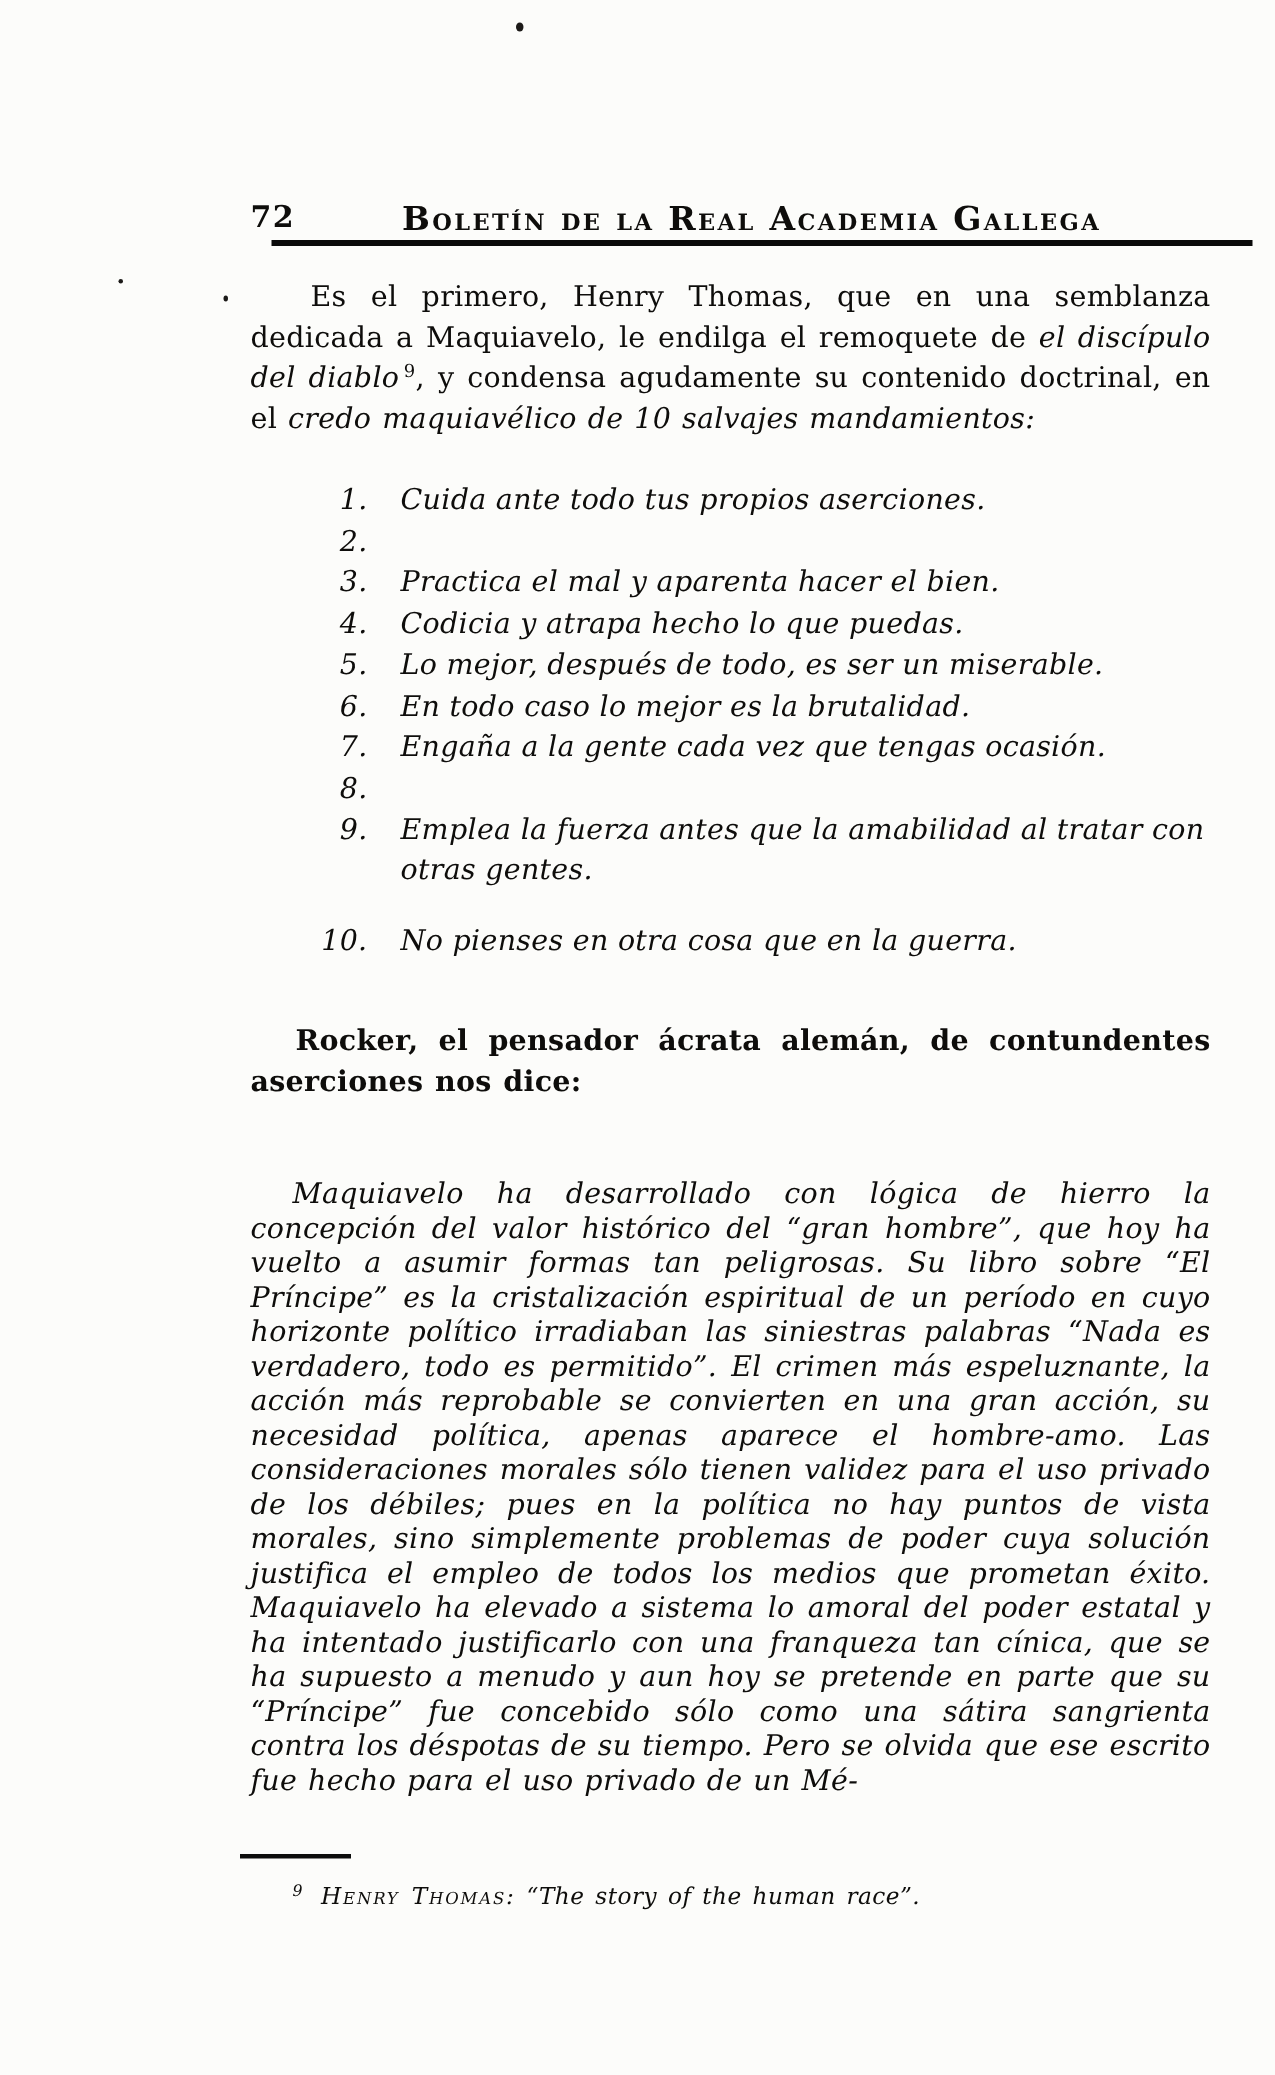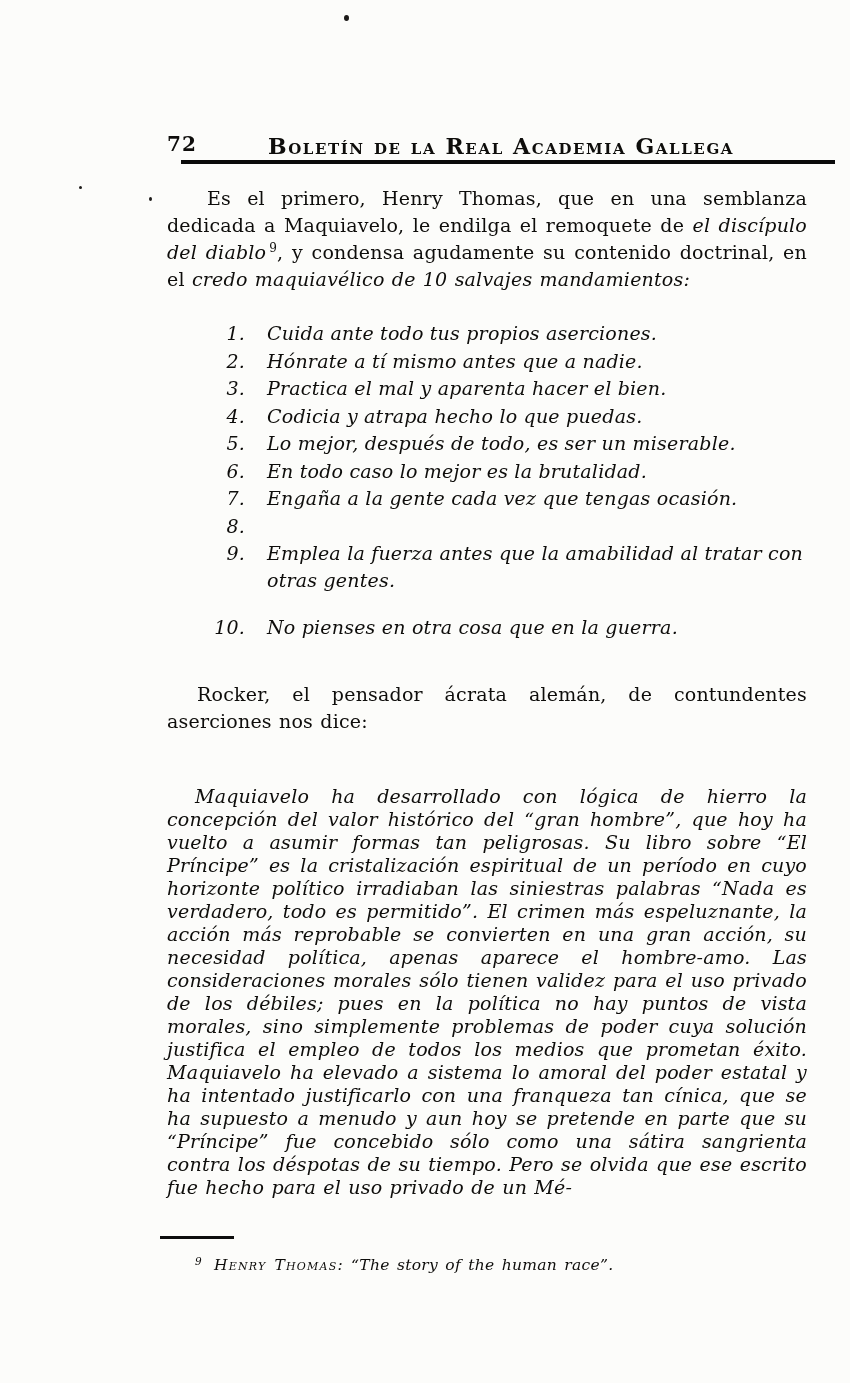--- a/index.html
+++ b/index.html
@@ -43,21 +43,21 @@
     position: absolute;
     left: 167px; width: 640px;
     margin: 0;
     font-size: 19px;
     line-height: 27px;
     text-align: justify;
     letter-spacing: 0.2px;
     word-spacing: 1px;
   }
   .para-intro   { top: 185px; text-indent: 40px; }
-  .para-rocker  { top: 681px; text-indent: 30px; }
+  .para-rocker  { top: 681px; text-indent: 30px; font-weight: bold; }
   .blockquote   { top: 785px; text-indent: 28px; font-style: italic; line-height: 23px; }
   .fnref {
     font-size: 12px; line-height: 0; vertical-align: 7px; padding-left: 3px;
   }
 
   
   .cmd-list {
     position: absolute;
     top: 320px; left: 167px; width: 640px;
     font-style: italic;
@@ -118,21 +118,20 @@
 
   <p class="para para-intro"><span>Es el primero, Henry Thomas, que en una semblanza dedicada a Maquiavelo, le endilga el remoquete de </span><i>el discípulo del diablo</i><sup class="fnref">9</sup><span>, y condensa agudamente su contenido doctrinal, en el </span><i>credo maquiavélico de 10 salvajes mandamientos:</i></p>
 
   <div class="cmd-list">
     <div class="cmd-row">
       <span class="cmd-num">1.</span>
       <span class="cmd-text">Cuida ante todo tus propios aserciones.</span>
     </div>
     <div class="cmd-row">
       <span class="cmd-num">2.</span>
-      <span class="cmd-text">Hónrate a tí mismo antes que a nadie.</span>
     </div>
     <div class="cmd-row">
       <span class="cmd-num">3.</span>
       <span class="cmd-text">Practica el mal y aparenta hacer el bien.</span>
     </div>
     <div class="cmd-row">
       <span class="cmd-num">4.</span>
       <span class="cmd-text">Codicia y atrapa hecho lo que puedas.</span>
     </div>
     <div class="cmd-row">

